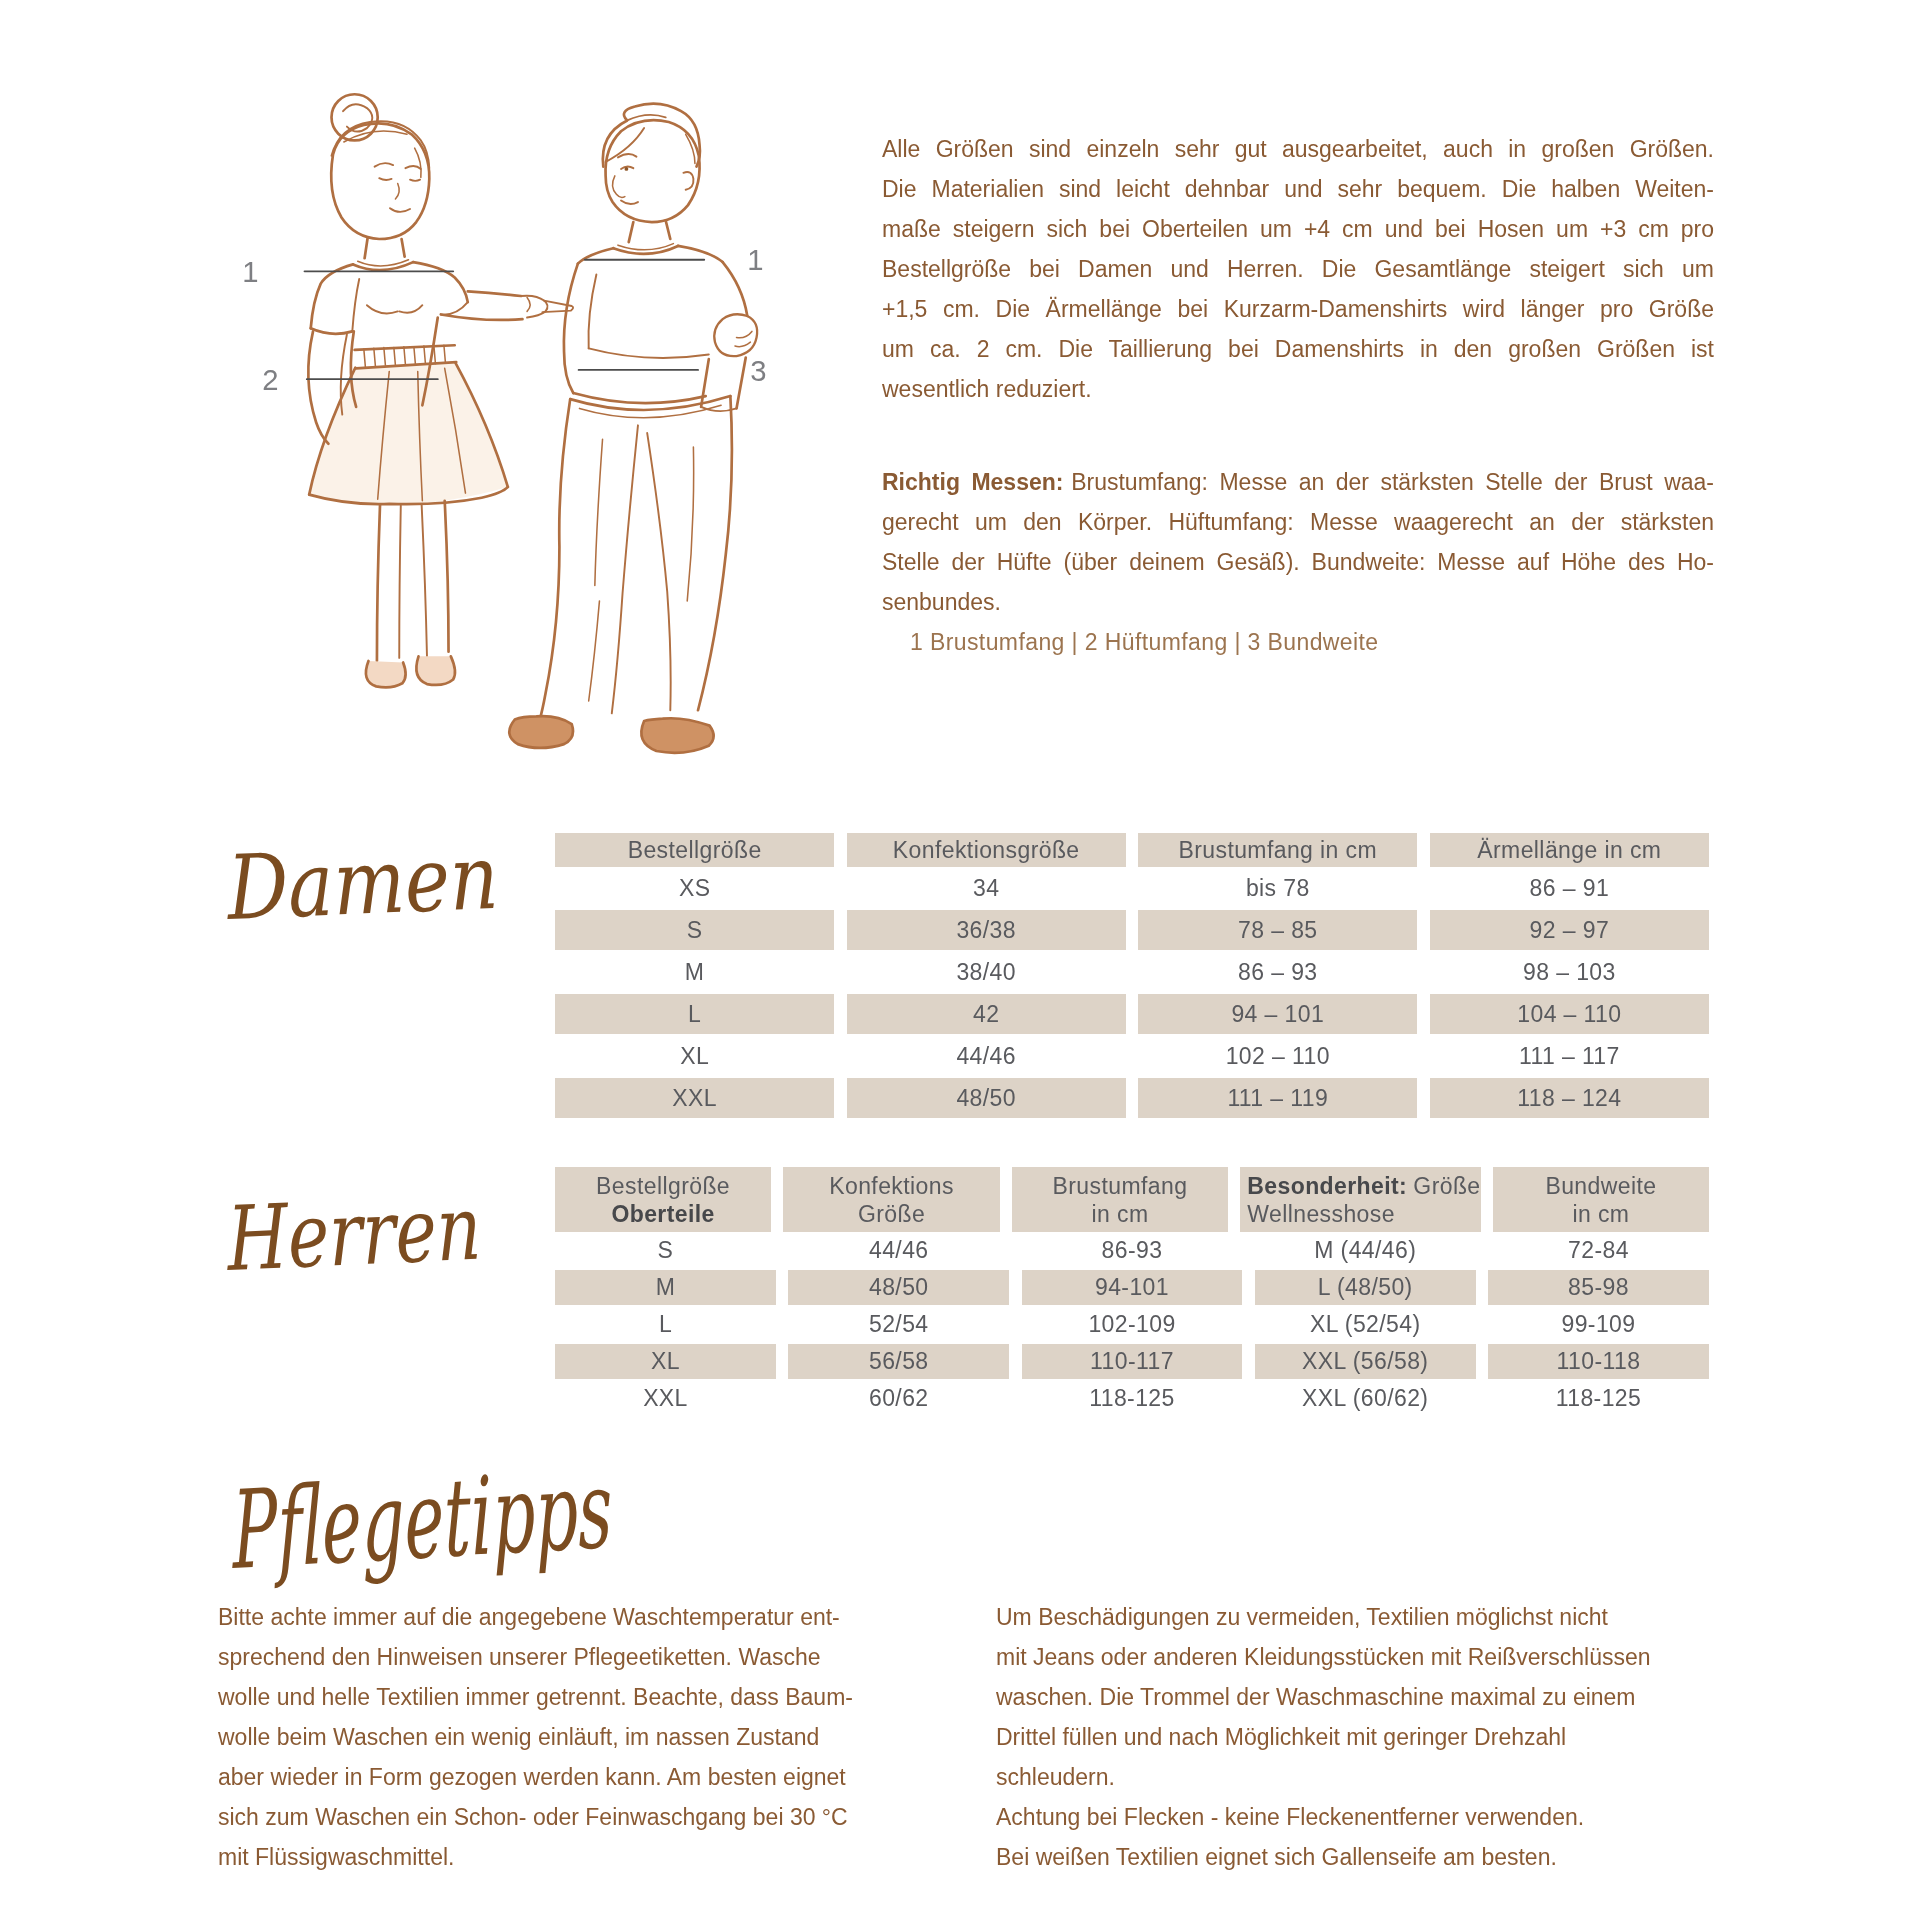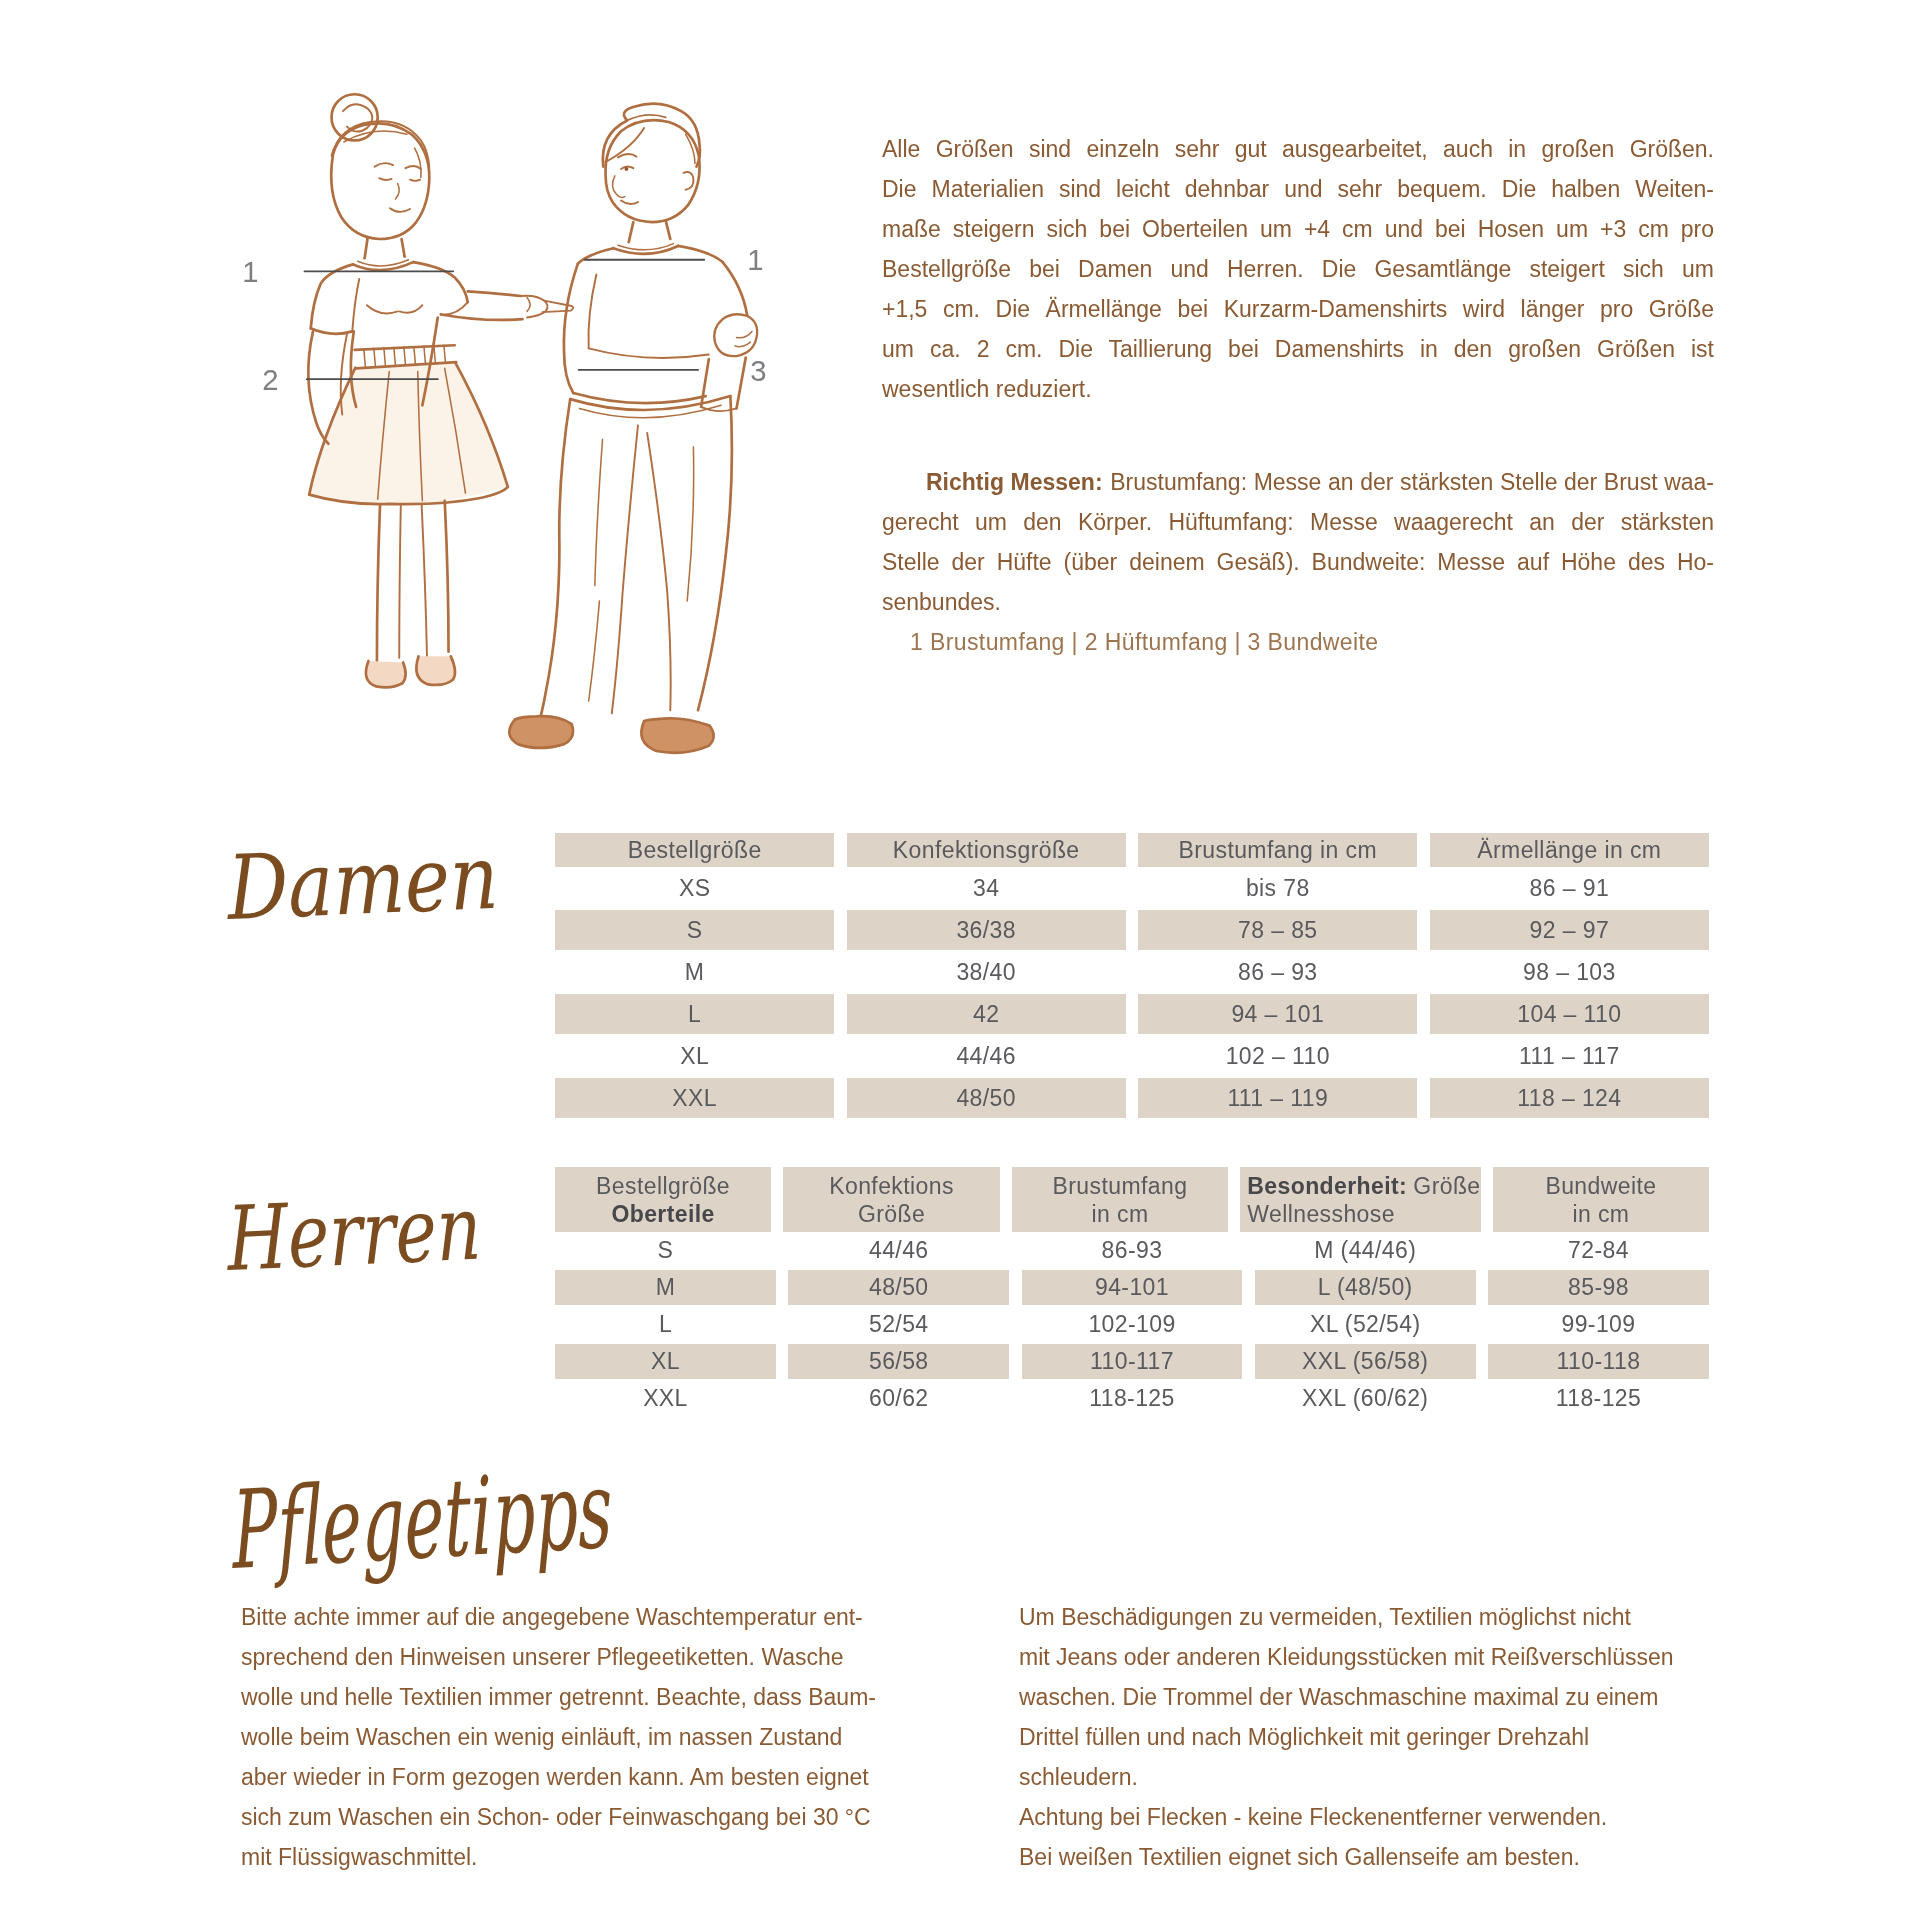--- a/index.html
+++ b/index.html
@@ -21,21 +21,21 @@
   
   .illustration{position:absolute;left:216px;top:77px;width:616px;height:709px;}
 
   
   .intro-block{position:absolute;left:882px;width:832px;color:var(--accent_brown);
                font-size:23px;line-height:40px;}
   .p1{top:129px;}
   .p2{top:462px;}
   .jl{text-align:justify;text-align-last:justify;white-space:nowrap;}
   .jl-last{text-align-last:left;}
-  .lead{font-weight:bold;margin-right:7.7px;margin-left:44px;}
+  .lead{font-weight:bold;margin-right:7.7px;}
   .measure-caption{position:absolute;left:910px;top:629px;font-size:23px;
                    color:var(--caption_brown);letter-spacing:0.4px;}
 
   
   .script-heading{position:absolute;font-family:"DejaVu Serif",serif;font-style:italic;
                   color:var(--script_brown);transform-origin:left top;white-space:nowrap;}
   .h-damen{left:226px;top:836px;font-size:89px;transform:scaleX(0.85) rotate(-2deg);}
   .h-herren{left:226px;top:1187px;font-size:89px;transform:scaleX(0.78) rotate(-2deg);}
   .h-care{left:231px;top:1468px;font-size:108px;transform:scaleX(0.62) rotate(-2deg);}
 
@@ -51,21 +51,21 @@
   .c{display:flex;align-items:center;justify-content:center;letter-spacing:0.4px;}
   .trow.beige .c{background:var(--table_beige);}
   .trow.beige.data .c{border-top:1.5px solid #fff;border-bottom:1.5px solid #fff;}
   .hcell{flex-direction:column;line-height:28px;}
   .hl{white-space:nowrap;}
   .b-dark{font-weight:bold;color:var(--table_text_dark);}
   .c-left{align-items:flex-start;justify-content:center;text-align:left;padding-left:7px;}
 
   
   .care-col{position:absolute;top:1597px;width:778px;color:var(--accent_brown);
-            font-size:23px;line-height:40px;margin-left:23px;}
+            font-size:23px;line-height:40px;}
   .care-left{left:218px;}
   .care-right{left:996px;}
 
   svg text{font-family:"Liberation Sans",sans-serif;}
 </style>
 </head>
 <body>
 
 <div class="page">
 

